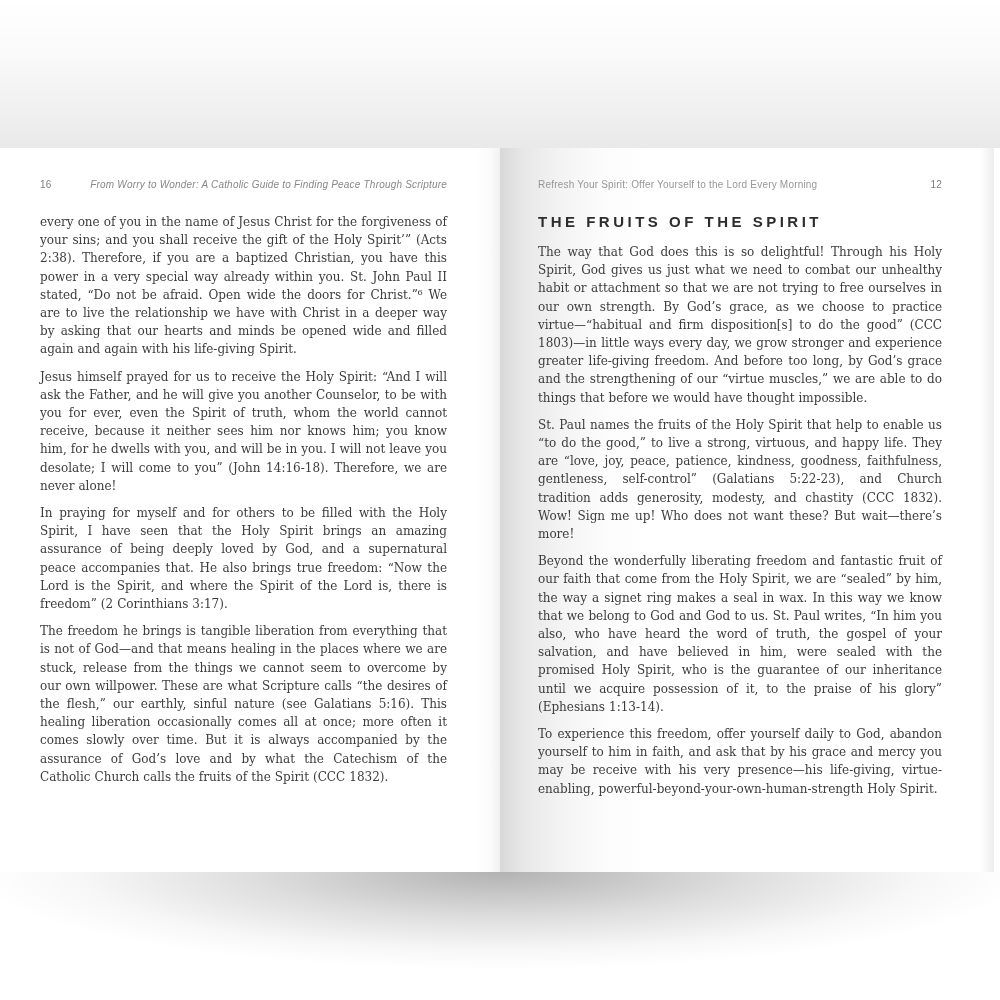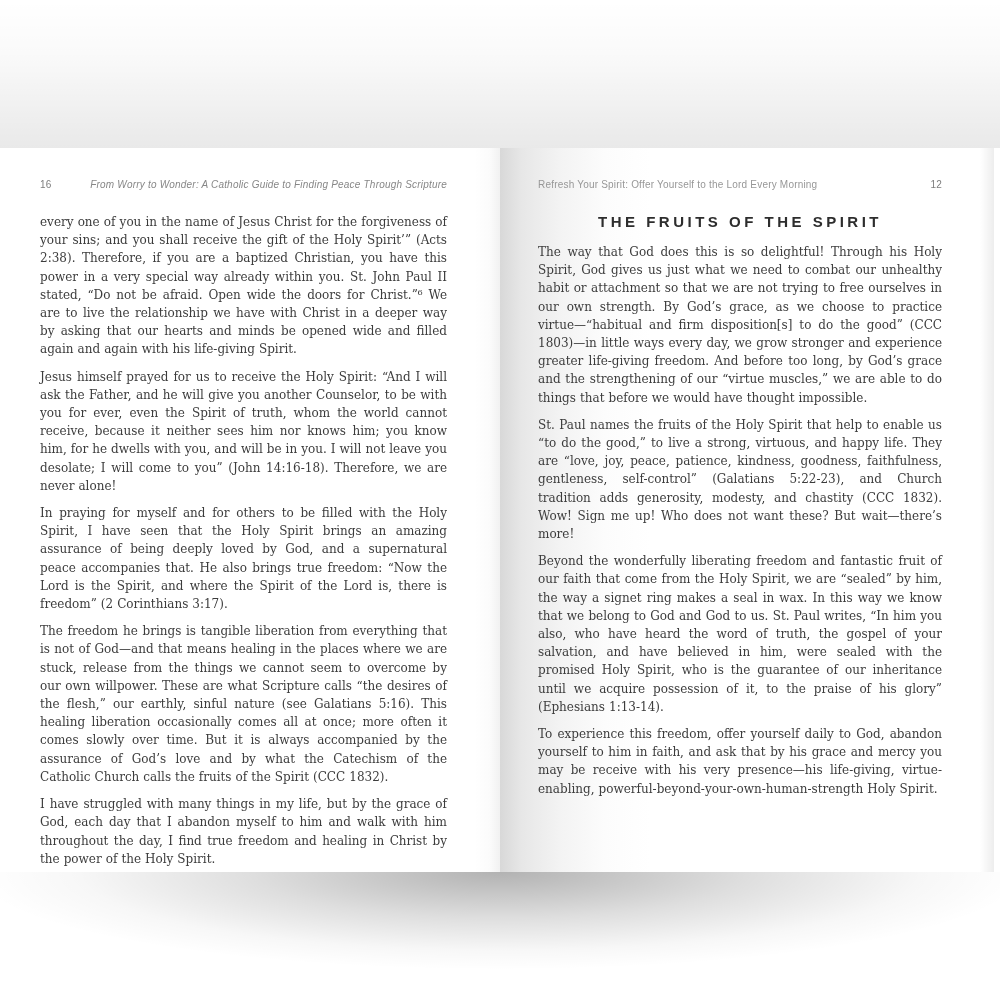--- a/index.html
+++ b/index.html
@@ -40,21 +40,21 @@
     font-size:10px;line-height:14px;color:#8f8f8f;
     margin-bottom:21px;letter-spacing:0.2px;
   }
   .running-row .pageno{color:#7d7d7d;}
   .page-left .running-title{flex:1;text-align:right;font-style:italic;color:#878787;}
   .page-right .running-title{flex:1;text-align:left;color:#979797;}
   .page-left .pageno{width:30px;text-align:left;}
   .page-right .pageno{width:30px;text-align:right;}
   .section-heading{
     font-size:15px;font-weight:bold;letter-spacing:3.5px;
-    text-align:center;color:#2d2d2d;margin:4px 0 13px 0;
+    color:#2d2d2d;margin:4px 0 13px 0;
   }
   .body-copy p{
     font-family:"DejaVu Serif","Liberation Serif",serif;
     font-size:12px;line-height:18.2px;color:#3c3c3c;
     text-align:justify;margin:0 0 9px 0;
     word-spacing:0.2px;
   }
   .it{}
 </style>
 </head>
@@ -68,21 +68,20 @@
   <div class="page page-left">
     <div class="running-row">
       <span class="pageno">16</span>
       <span class="running-title">From Worry to Wonder: A Catholic Guide to Finding Peace Through Scripture</span>
     </div>
     <div class="body-copy">
       <p><span>every one of you in the name of Jesus Christ for the forgiveness of your sins; and you shall receive the gift of the Holy Spirit’” (Acts 2:38). Therefore, if you are a baptized Christian, you have this power in a very special way already within you. St. John Paul II stated, “Do not be afraid. Open wide the doors for Christ.”⁶ We are to live the relationship we have with Christ in a deeper way by asking that our hearts and minds be opened wide and filled again and again with his life-giving Spirit.</span></p>
       <p><span>Jesus himself prayed for us to receive the Holy Spirit: “And I will ask the Father, and he will give you another Counselor, to be with you for ever, even the Spirit of truth, whom the world cannot receive, because it neither sees him nor knows him; you know him, for he dwells with you, and will be in you. I will not leave you desolate; I will come to you” (John 14:16-18). Therefore, we are never alone!</span></p>
       <p><span>In praying for myself and for others to be filled with the Holy Spirit, I have seen that the Holy Spirit brings an amazing assurance of being deeply loved by God, and a supernatural peace accompanies that. He also brings true freedom: “Now the Lord is the Spirit, and where the Spirit of the Lord is, there is freedom” (2 Corinthians 3:17).</span></p>
       <p><span>The freedom he brings is tangible liberation from everything that is </span><span class="it">not</span><span> of God—and that means healing in the places where we are stuck, release from the things we cannot seem to overcome by our own willpower. These are what Scripture calls “the desires of the flesh,” our earthly, sinful nature (see Galatians 5:16). This healing liberation occasionally comes all at once; more often it comes slowly over time. But it is always accompanied by the assurance of God’s love and by what the </span><span class="it">Catechism of the Catholic Church</span><span> calls the fruits of the Spirit (CCC 1832).</span></p>
-      <p><span>I have struggled with many things in my life, but by the grace of God, each day that I abandon myself to him and walk with him throughout the day, I find true freedom and healing in Christ by the power of the Holy Spirit.</span></p>
     </div>
   </div>
 
   <div class="page page-right">
     <div class="running-row">
       <span class="running-title">Refresh Your Spirit: Offer Yourself to the Lord Every Morning</span>
       <span class="pageno">12</span>
     </div>
     <div class="section-heading">THE FRUITS OF THE SPIRIT</div>
     <div class="body-copy">

